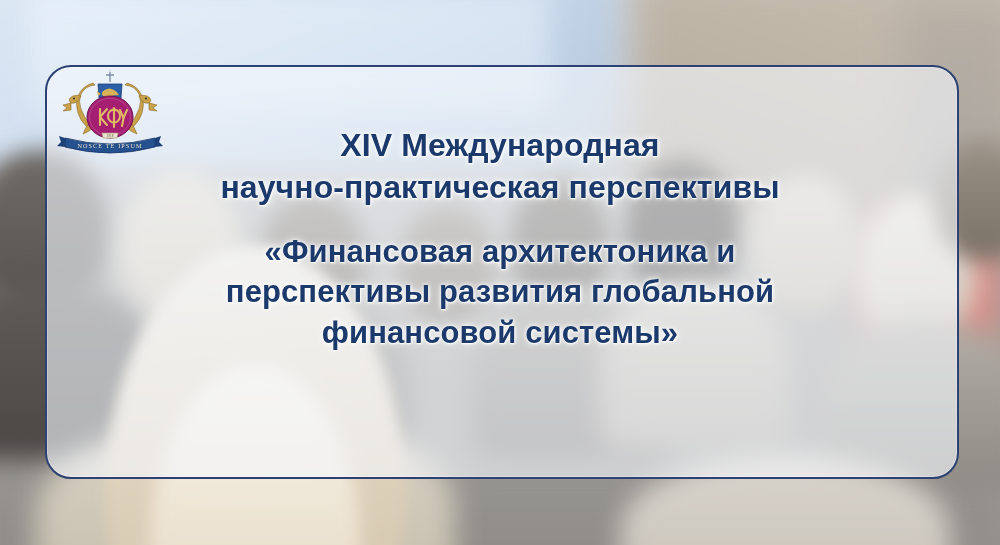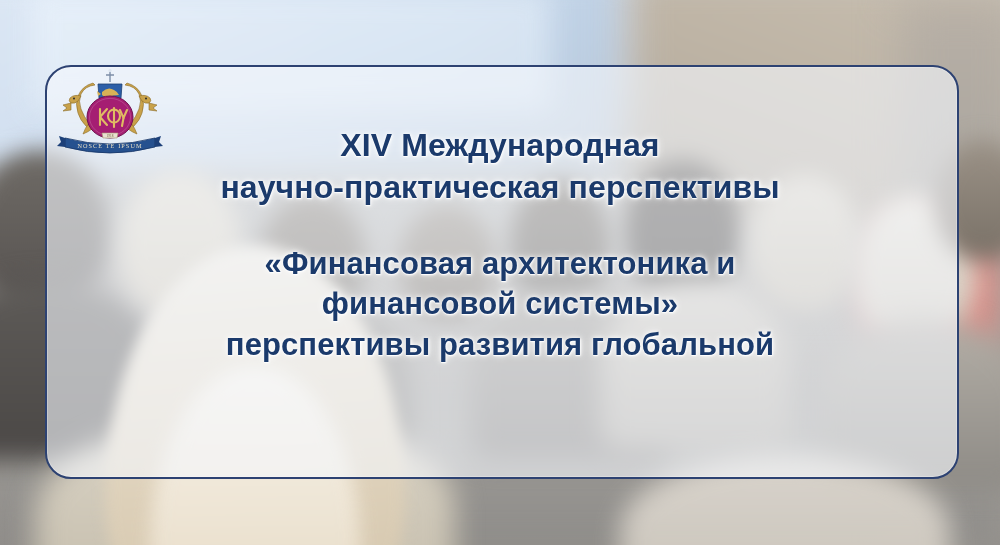--- a/index.html
+++ b/index.html
@@ -114,21 +114,21 @@
     letter-spacing:.1px;
     text-align:center;
     line-height:1.30;
     text-shadow:
       0 0 4px rgba(255,255,255,.95),
       0 0 9px rgba(255,255,255,.85),
       0 1px 0 rgba(255,255,255,.8),
       1px 1px 2px rgba(255,255,255,.7);
   }
   .title{font-size:32px;}
-  .subtitle{font-size:31px;margin-top:36px;}
+  .subtitle{font-size:31px;margin-top:24px;}
 </style>
 </head>
 <body>
 
 <div class="poster">
 
   <div class="photo">
     <div class="bg-wall"></div>
     <div class="bg-screen"></div>
     <div class="bg-screen2"></div>
@@ -220,17 +220,17 @@
         <text x="55" y="79.5" font-size="6.2" text-anchor="middle" fill="#e8dfc4" font-family="Liberation Serif, serif" letter-spacing="1.1">NOSCE TE IPSUM</text>
       </g>
     </svg>
   </div>
 
   <div class="titleblock">
     <div class="t-line title">XIV Международная</div>
     <div class="t-line title">научно-практическая перспективы</div>
 
     <div class="t-line subtitle">«Финансовая архитектоника и</div>
+    <div class="t-line subtitle" style="margin-top:0">перспективы развития глобальной</div>
     <div class="t-line subtitle" style="margin-top:0">финансовой системы»</div>
-    <div class="t-line subtitle" style="margin-top:0">перспективы развития глобальной</div>
   </div>
 
 </div>
 
 </body></html>

